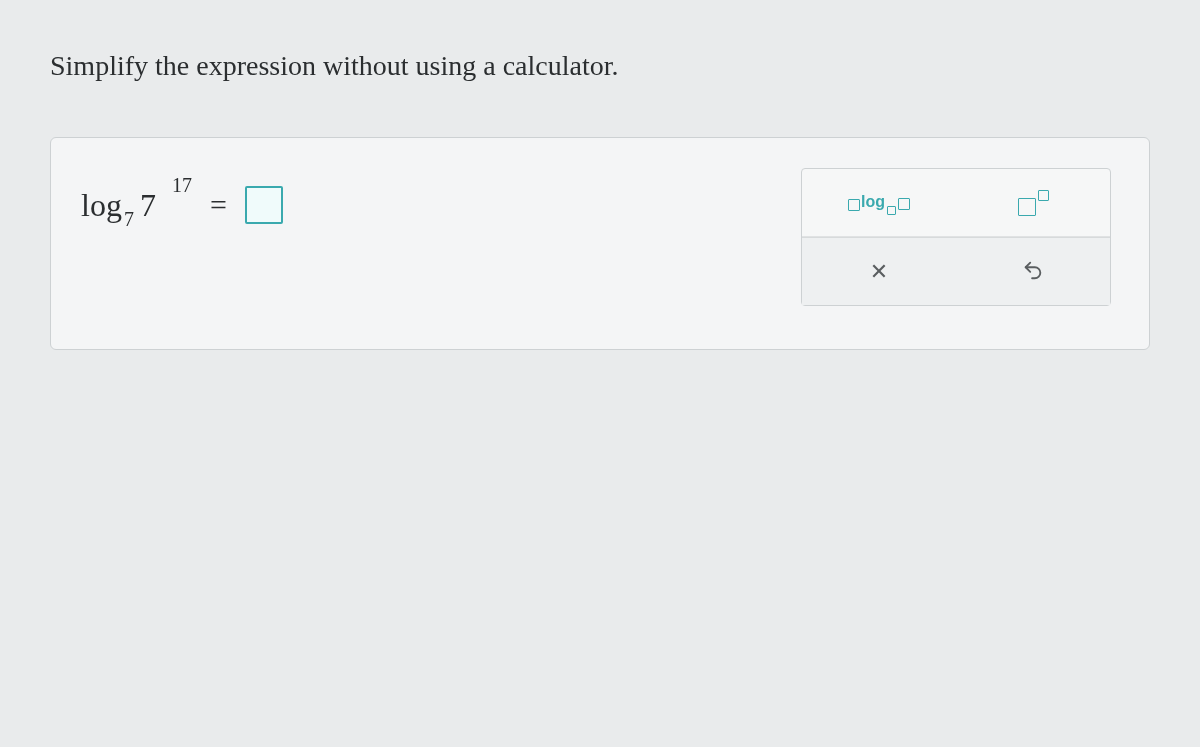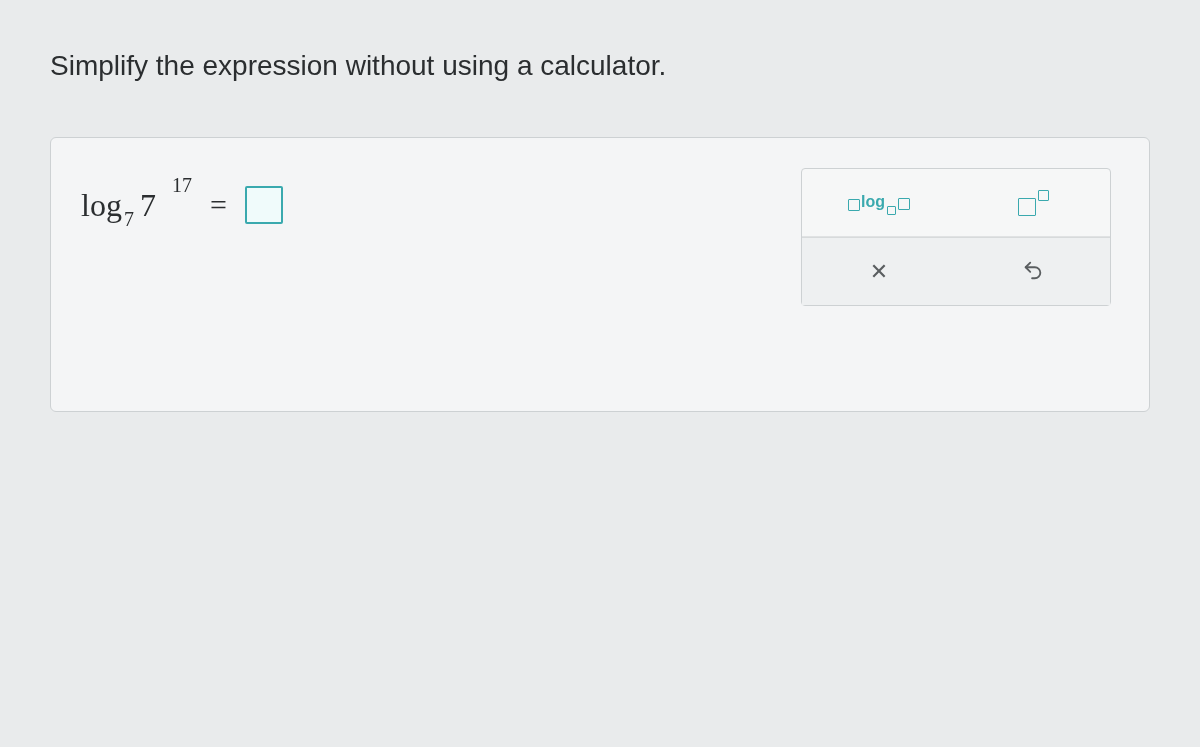--- a/index.html
+++ b/index.html
@@ -13,27 +13,28 @@
     color: #2b2e30;
   }
   .page {
     padding: 50px 50px 0 50px;
   }
   .prompt {
     font-size: 28px;
     font-weight: 400;
     color: #2b2e30;
     margin-bottom: 55px;
+    font-family: Liberation Serif, serif;
   }
   .panel {
     background: #f4f5f6;
     border: 1px solid #cdd1d3;
     border-radius: 6px;
     width: 100%;
-    height: 275px;
+    height: 213px;
     position: relative;
     padding: 30px 30px;
     display: flex;
     align-items: flex-start;
     justify-content: space-between;
   }
   
   .expr {
     display: flex;
     align-items: center;

